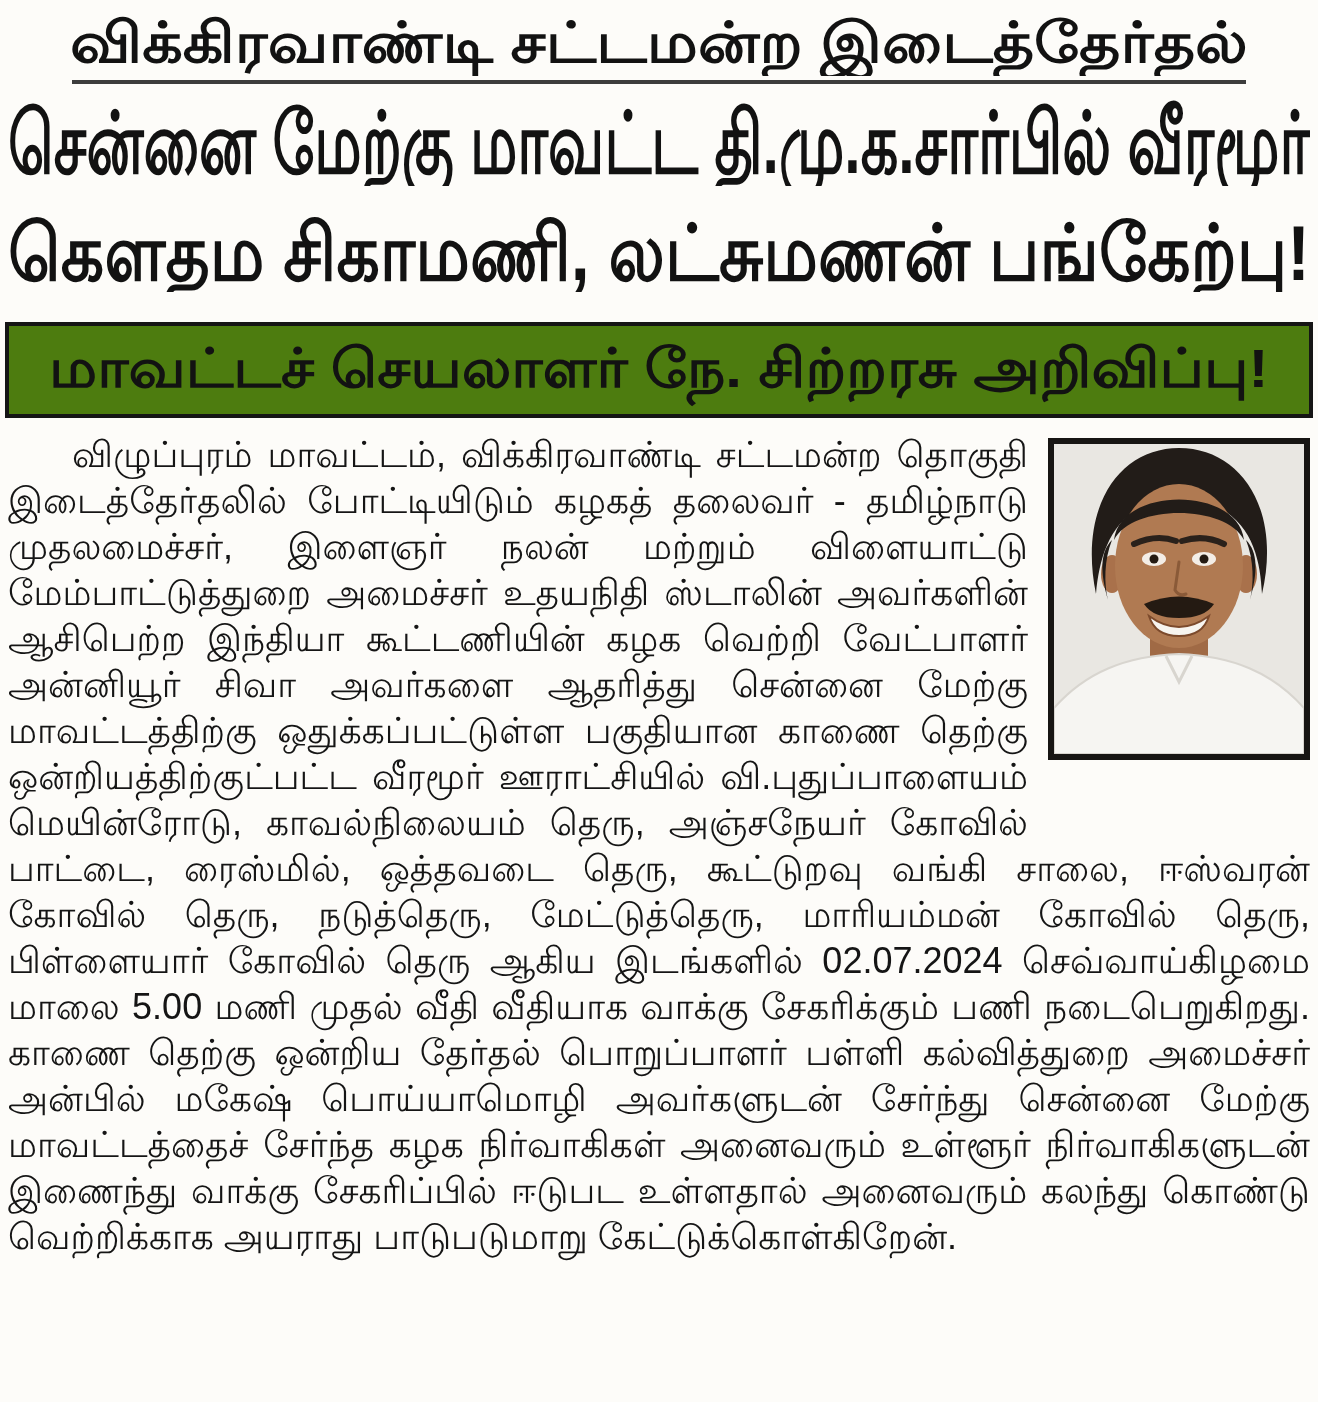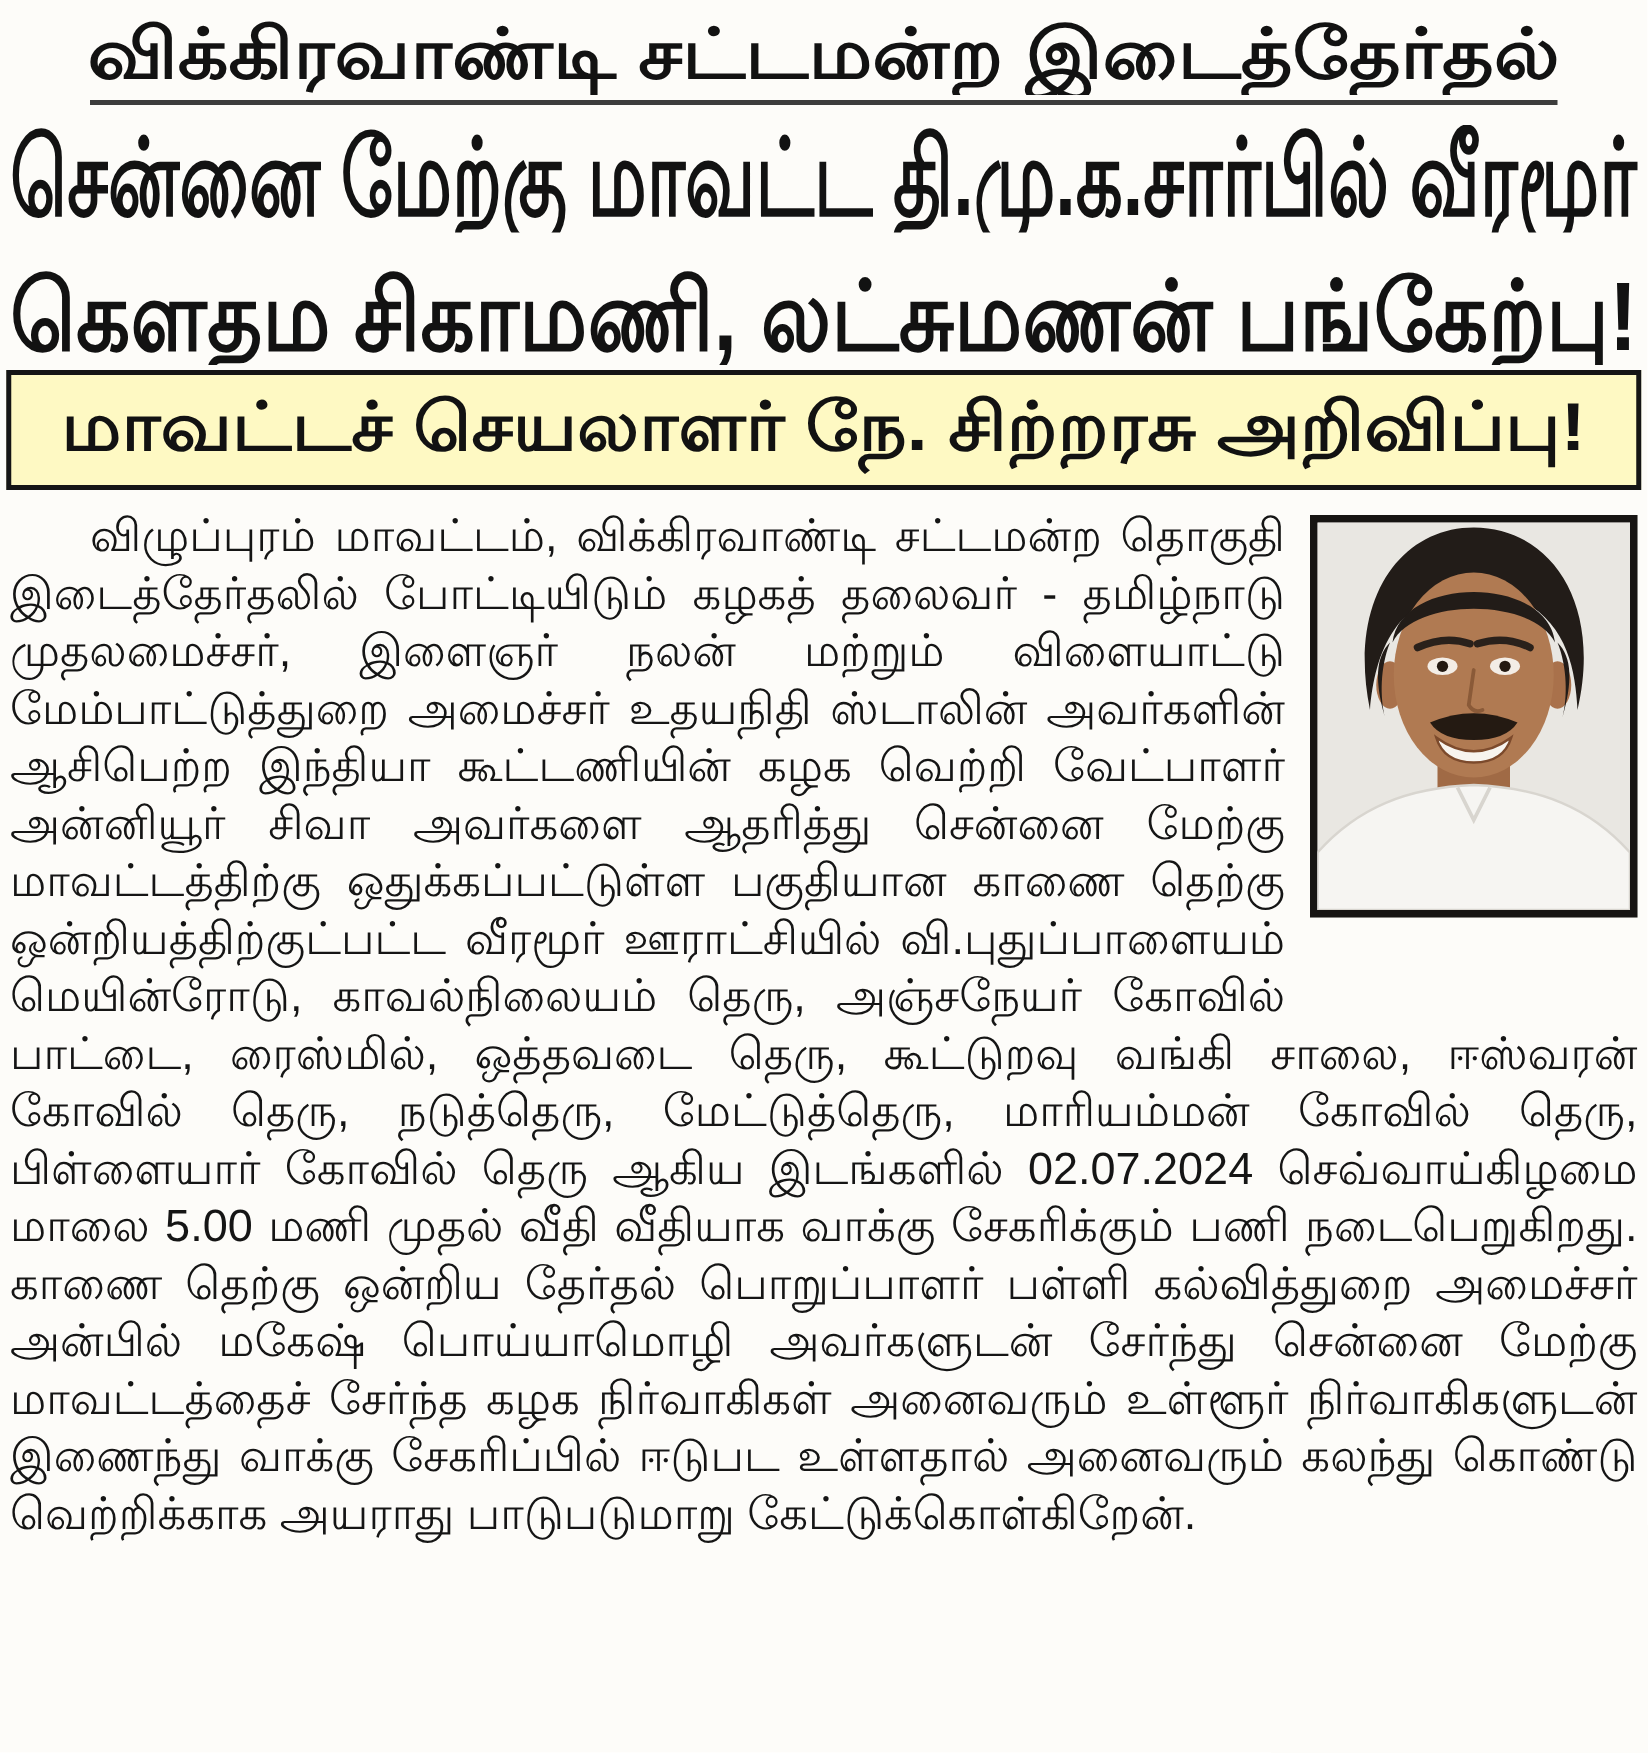--- a/index.html
+++ b/index.html
@@ -24,23 +24,23 @@
   .headlines{padding:2px 8px 0 8px;}
   .hl{font-weight:bold;}
   .hl .fitline{line-height:1;}
   .hl1{margin-top:14px;text-align:right;} .hl1 .fitline{font-size:86px;}
   .hl2{margin-top:24px;} .hl2 .fitline{font-size:84px;}
   .hl3{margin-top:26px;} .hl3 .fitline{font-size:80px;}
   .hl4{margin-top:28px;} .hl4 .fitline{font-size:78px;}
 
   
   .subhead-box{
-    margin:4px 5px 0 5px;
+    margin:30px 5px 0 5px;
     border:4px solid #151515;
-    background:#fef9c3;
+    background:#4d7c0f;
     padding:12px 40px 16px 40px;
   }
   .subhead-box .fitline{font-size:54px;font-weight:bold;line-height:60px;}
 
   
   .body-article{margin:14px 8px 0 8px;}
   .photo-frame{
     float:right;
     width:250px;height:310px;
     border:6px solid #171513;

